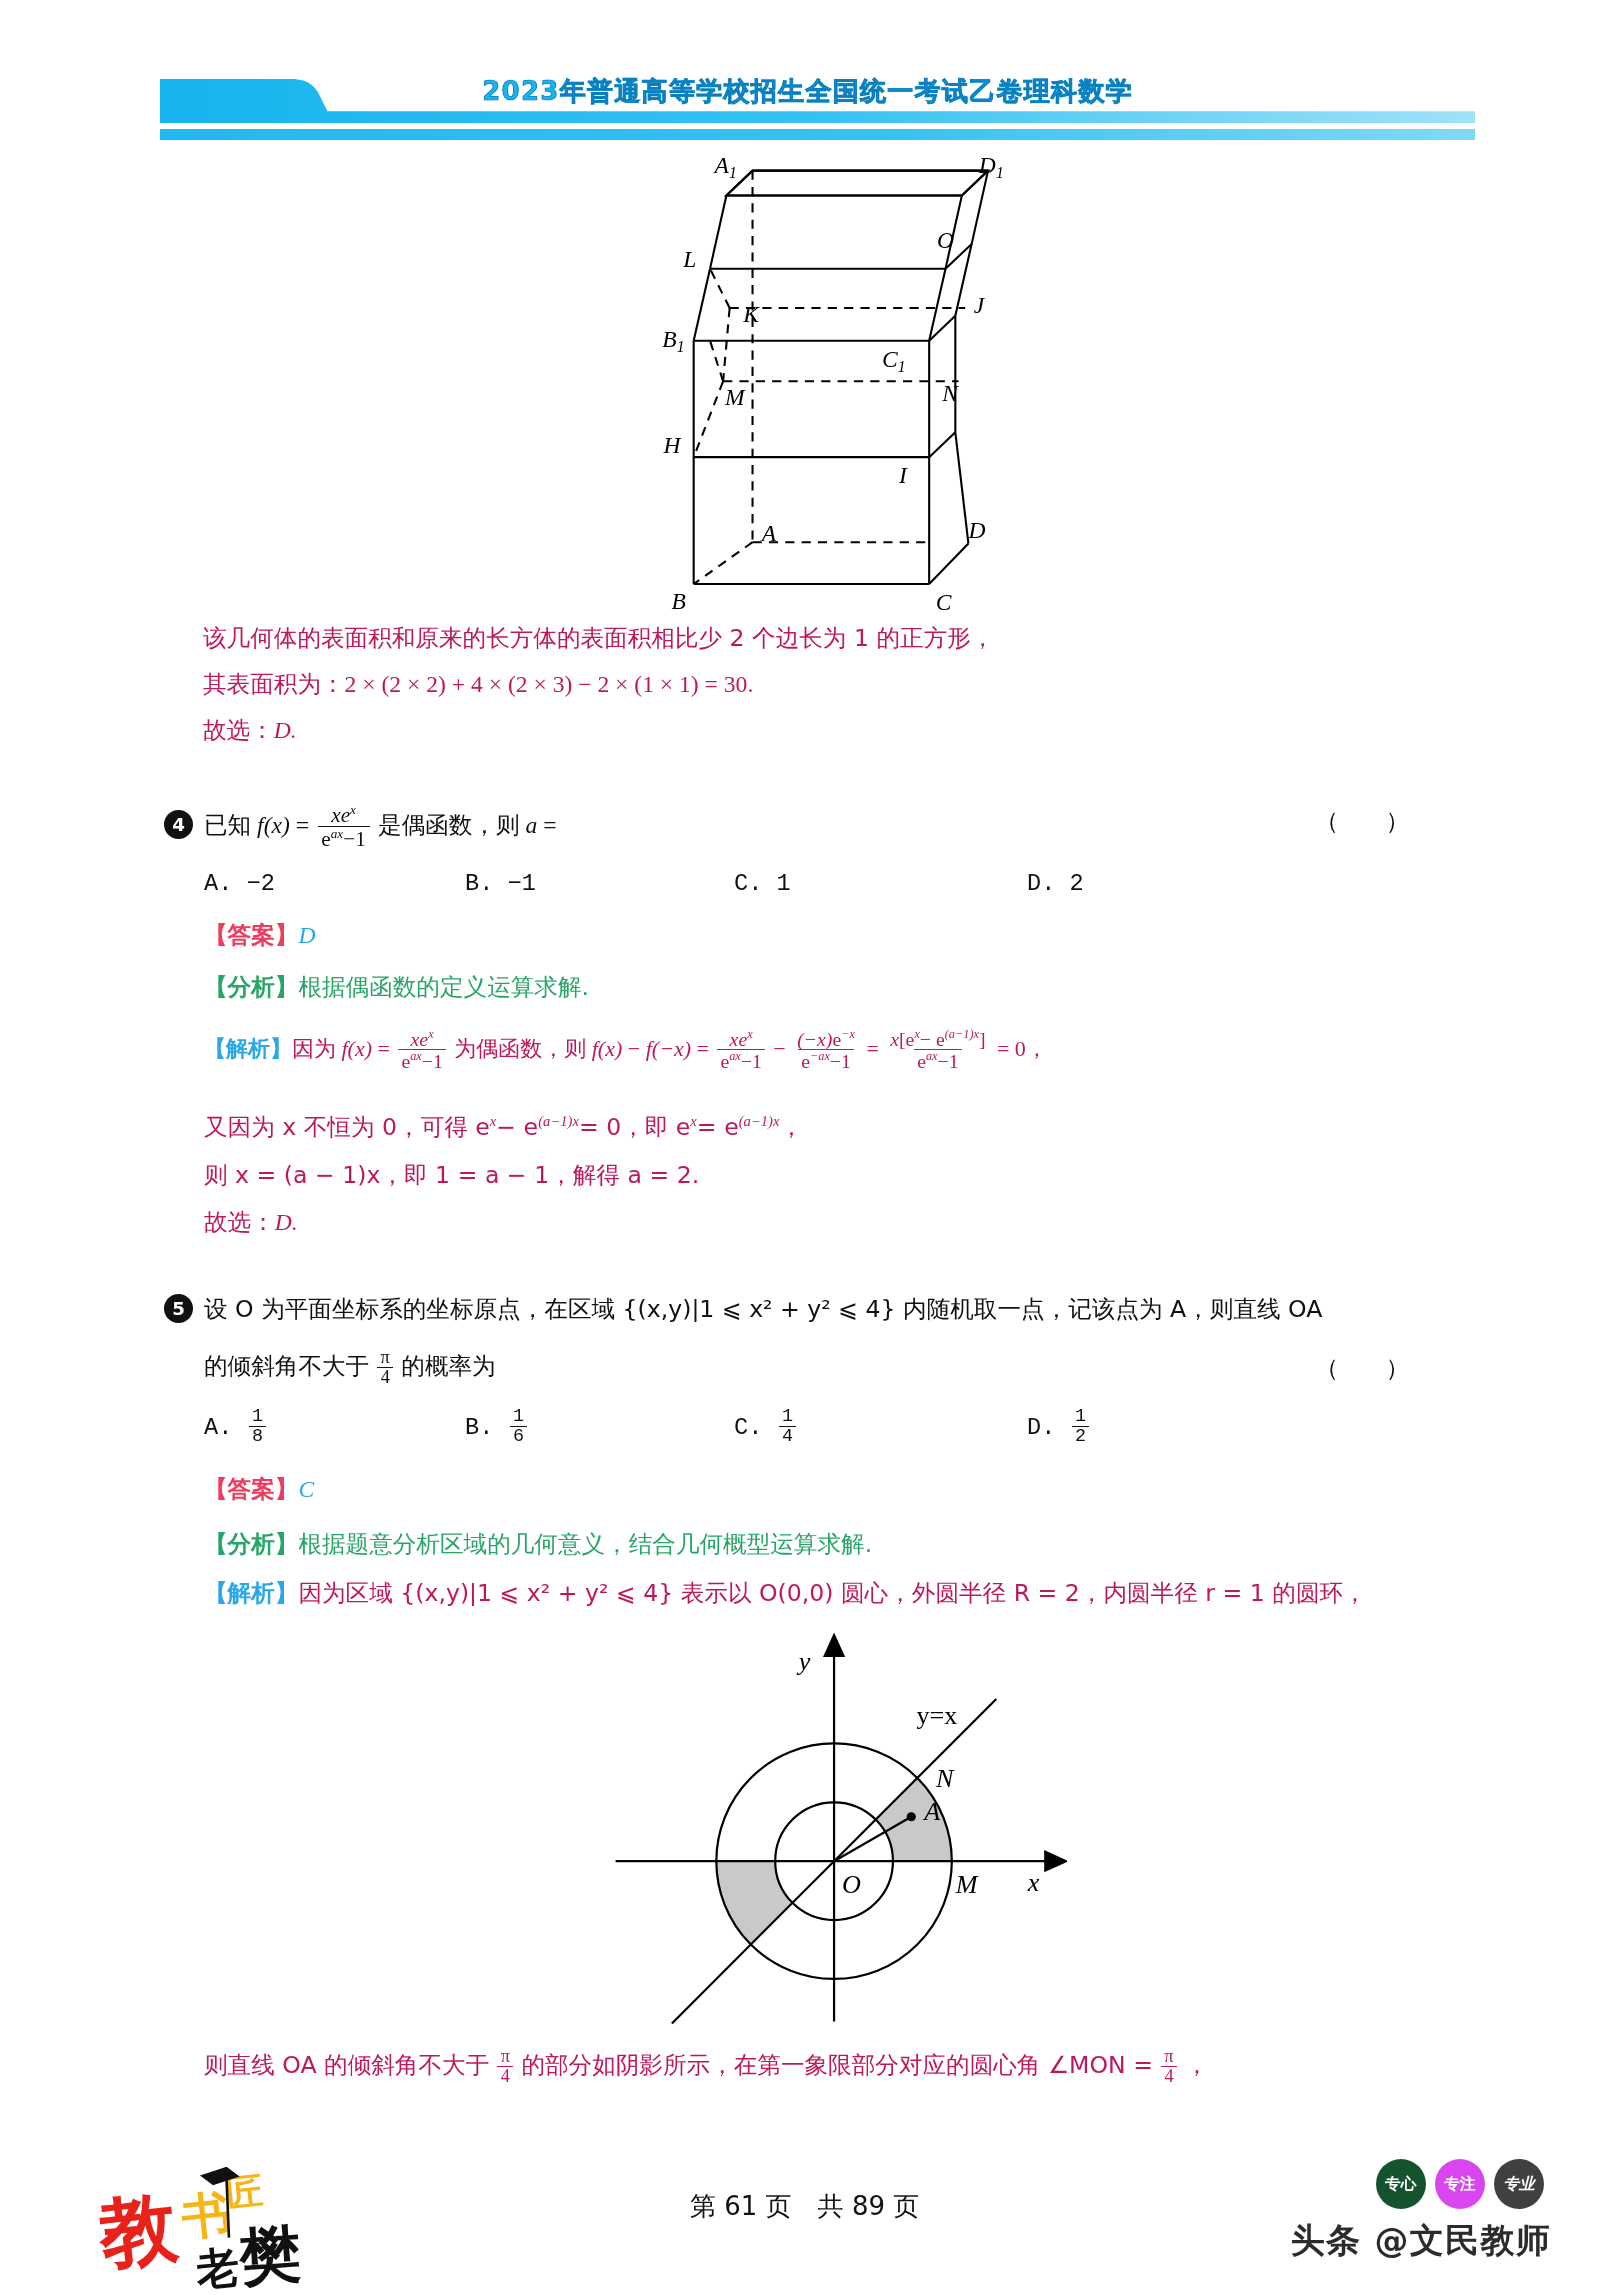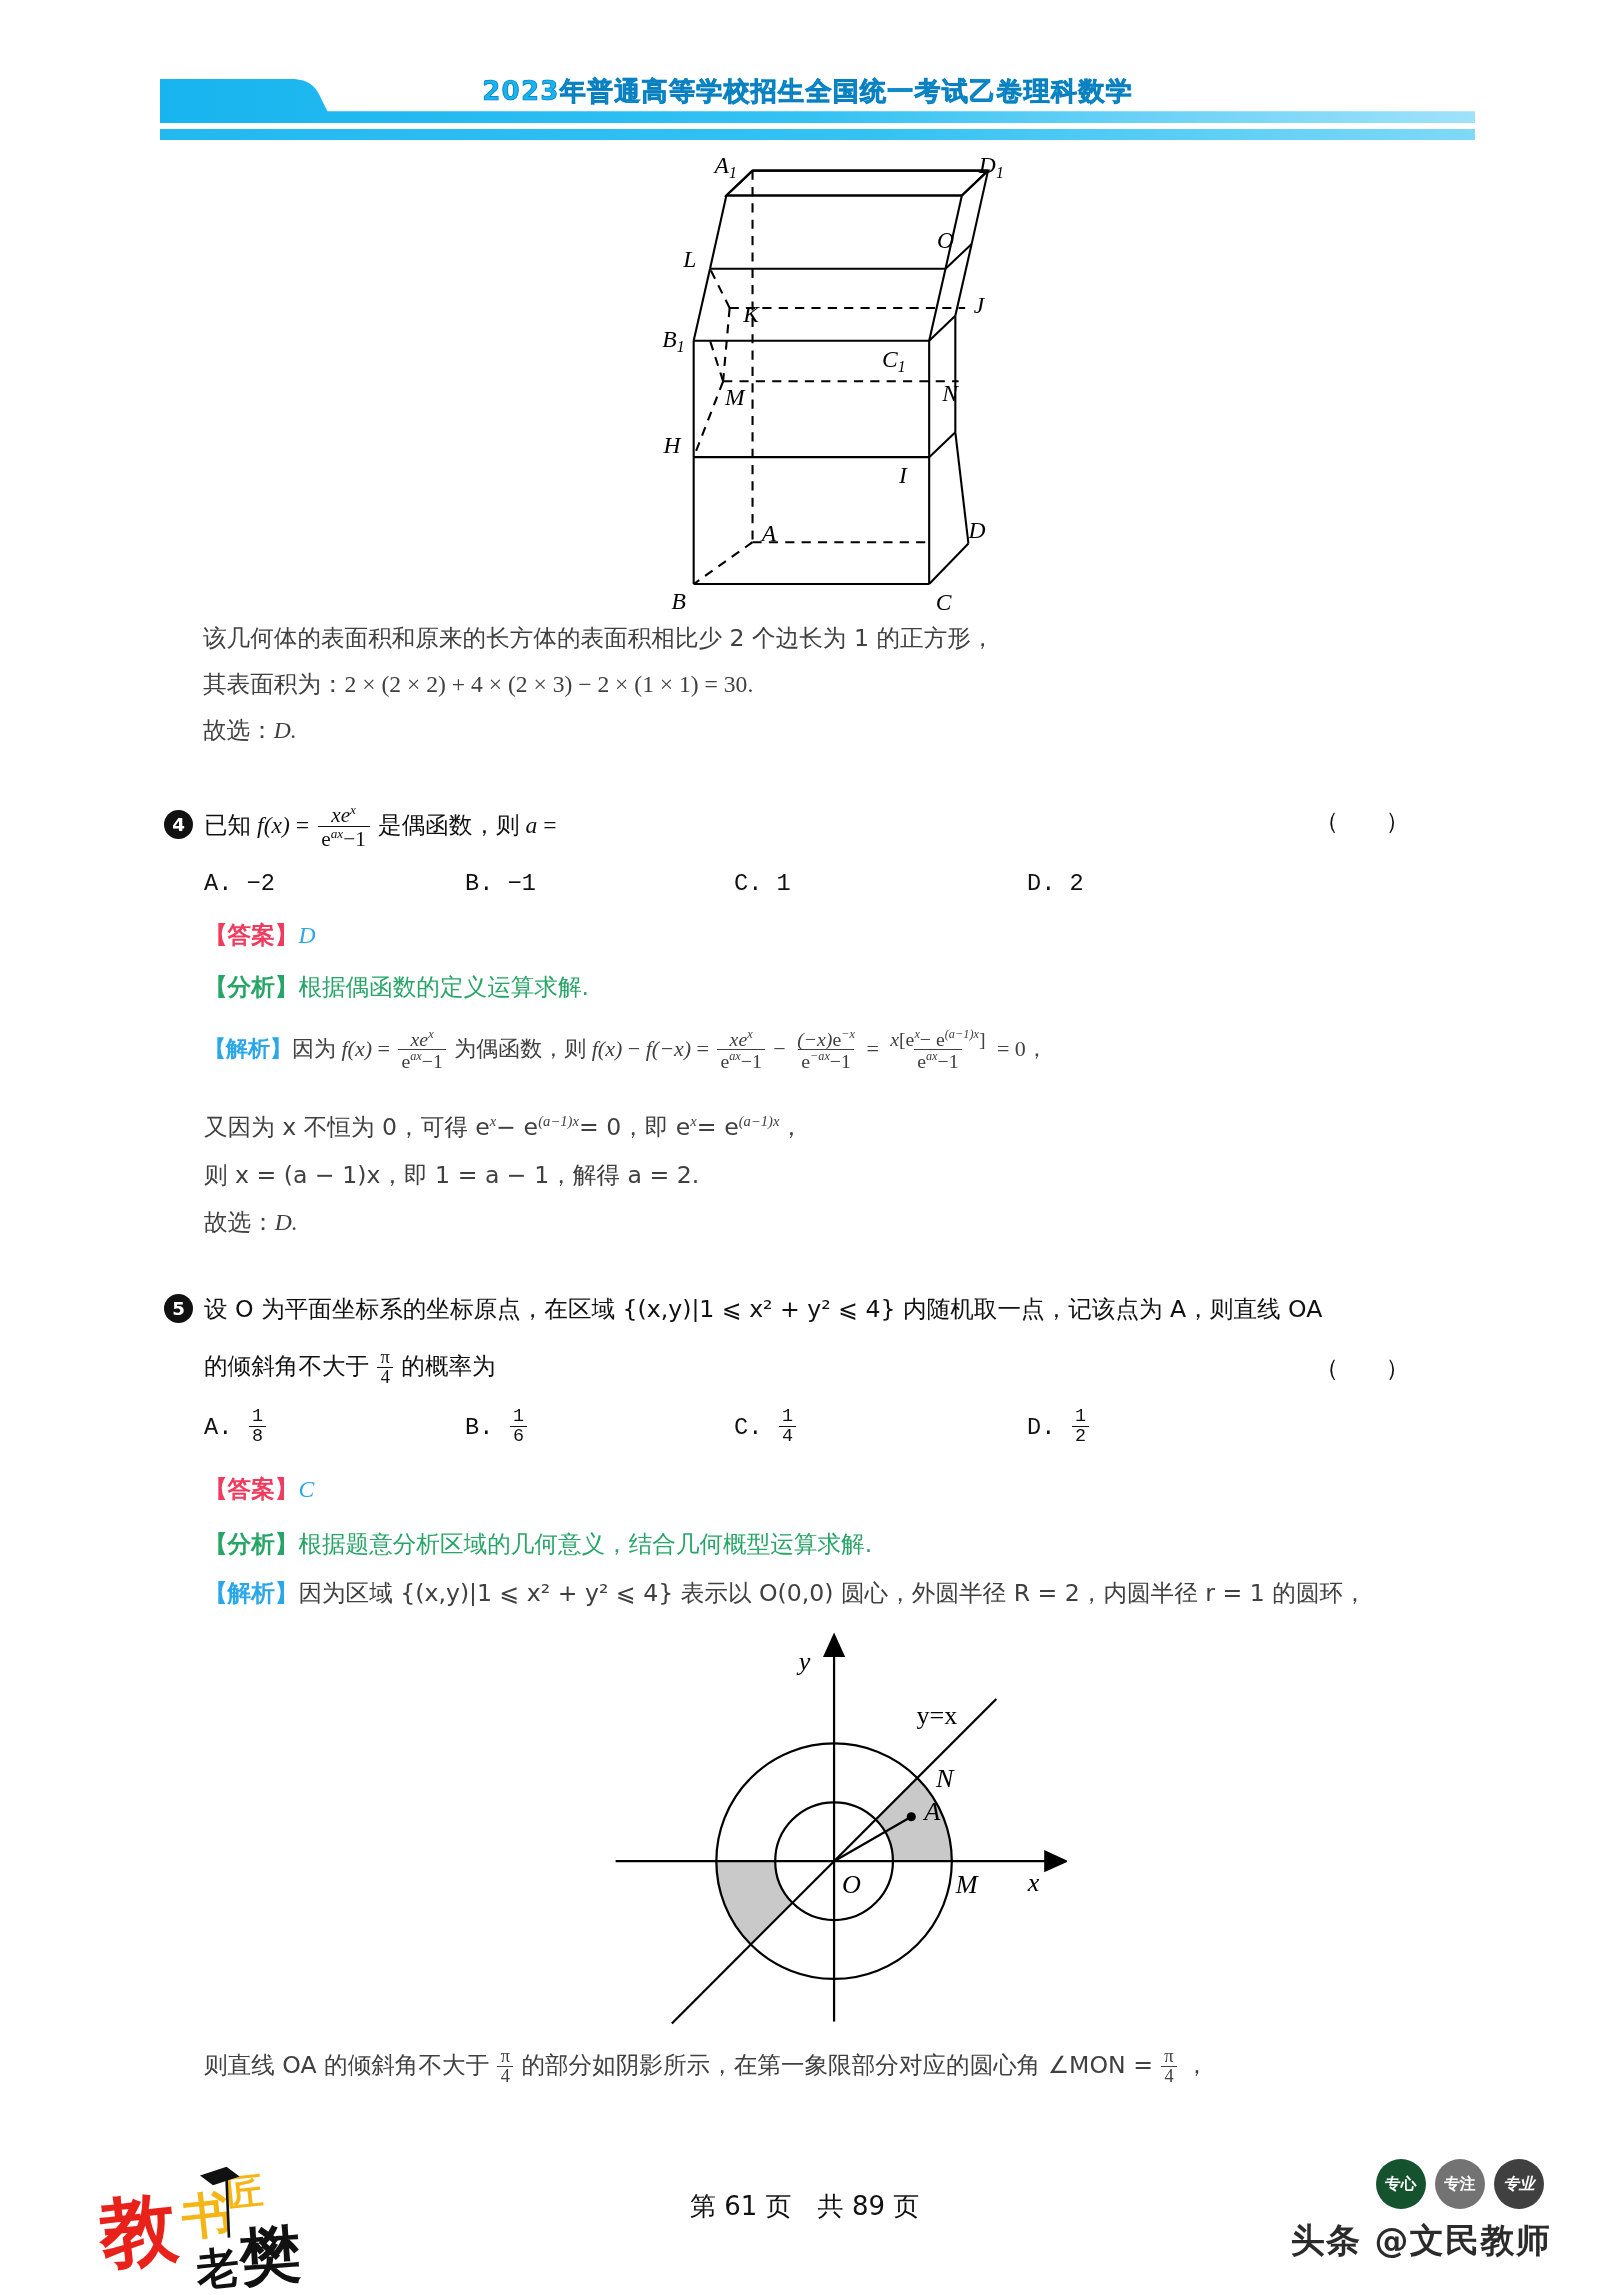--- a/index.html
+++ b/index.html
@@ -13,21 +13,21 @@
             background:linear-gradient(90deg,#22b9f0 0%,#35c2f3 55%,#7fd9f7 100%);}
   .hdr-title{position:absolute;right:149px;top:-5.2px;
              font-family:"DejaVu Sans","Liberation Sans",sans-serif;
              font-weight:bold;font-size:26px;letter-spacing:1.3px;
              color:#17b4ef;
              -webkit-text-stroke:0.7px #0a7fc0;
              text-shadow:0 0 0.7px #0a7fc0;}
 
   
   .blk{position:absolute;font-size:23.6px;line-height:1.35;white-space:nowrap;}
-  .red{color:#404040;text-align:center;}
+  .red{color:#be185d;text-align:center;}
   .green{color:#27a567;}
   .blue{color:#29a7e8;}
   .black{color:#111;}
   .tag-red{color:#ef3b5e;font-weight:bold;}
   .tag-green{color:#27a567;font-weight:bold;}
   .tag-blue{color:#29a7e8;font-weight:bold;margin-top:33px;}
   .cn{font-family:"DejaVu Sans","Liberation Sans",sans-serif;}
   .mi{font-style:italic;font-family:"Liberation Serif",serif;}
 
   
@@ -50,21 +50,21 @@
   .diag{position:absolute;}
 
   
   .footer-logo{position:absolute;left:98px;top:2159px;width:275px;height:131px;}
   .pagenum{position:absolute;left:690px;top:2189px;font-size:26px;
            font-family:"DejaVu Sans","Liberation Sans",sans-serif;color:#111;}
   .badges{position:absolute;right:79px;top:2159px;display:flex;gap:9.2px;}
   .badge{width:50px;height:50px;border-radius:50%;display:flex;align-items:center;
          justify-content:center;color:#fff;font-size:15.7px;font-weight:bold;
          font-family:"DejaVu Sans",sans-serif;}
-  .b1{background:#14532d;} .b2{background:#737373;} .b3{background:#404040;font-style:italic;}
+  .b1{background:#14532d;} .b2{background:#d946ef;} .b3{background:#404040;font-style:italic;}
   .watermark{position:absolute;right:72px;top:2218px;font-size:34px;
              font-weight:bold;font-family:"DejaVu Sans","Liberation Sans",sans-serif;
              color:#1a1a1a;opacity:.92;letter-spacing:1.3px;}
 </style>
 </head>
 <body>
 
 <div class="header">
   <svg class="hdr-shape" viewBox="0 0 2010 68" preserveAspectRatio="none">
     <defs>

